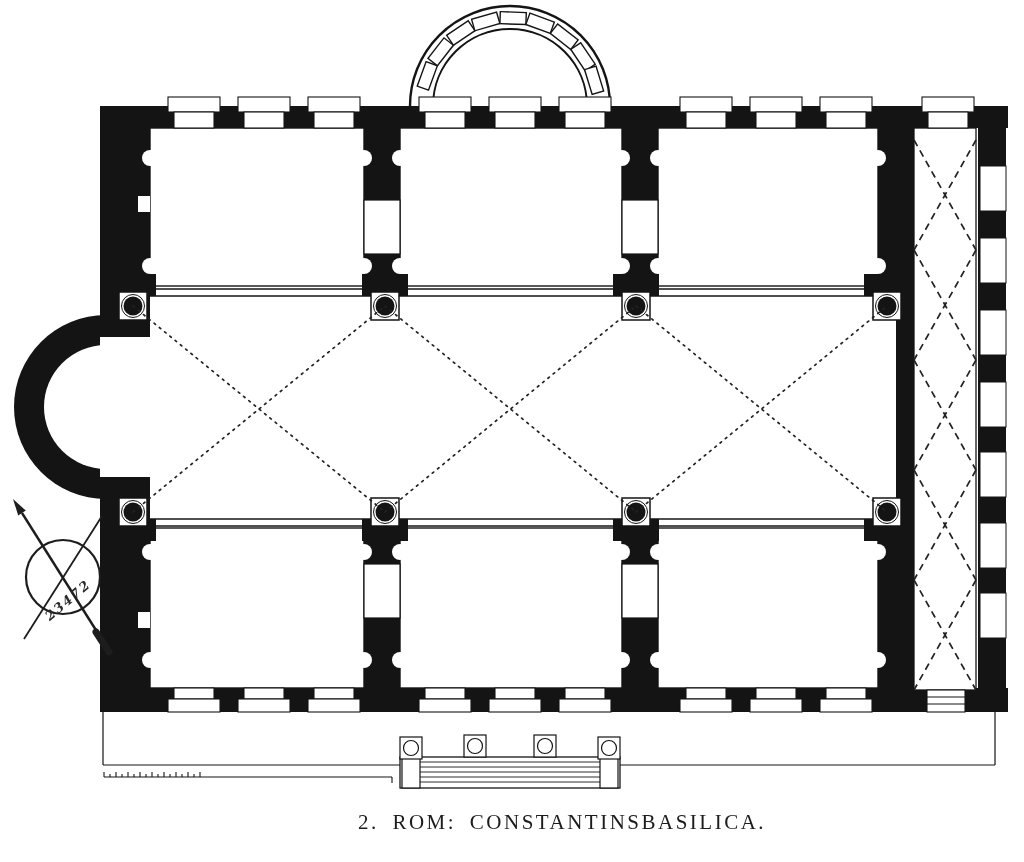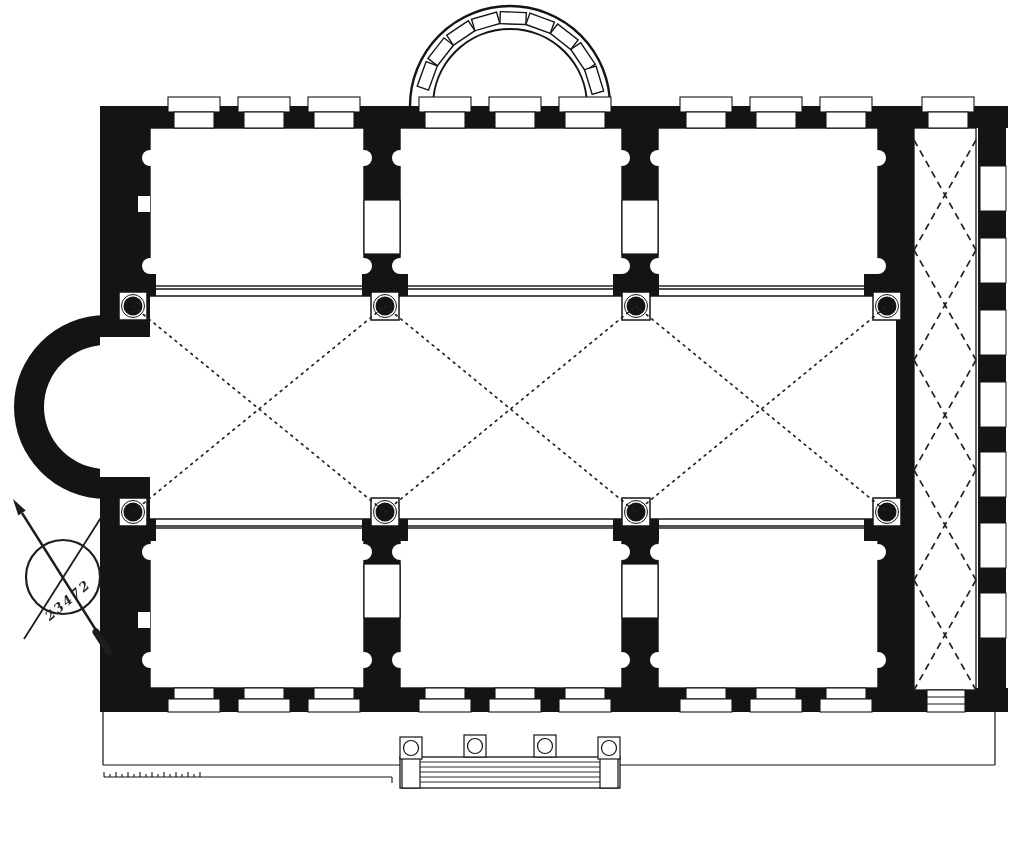--- a/index.html
+++ b/index.html
@@ -356,14 +356,15 @@
     <line x1="22" y1="513" x2="106" y2="646" stroke-width="2.4"></line>
     <line x1="24" y1="639" x2="102" y2="516" stroke-width="1.8"></line>
     <polygon points="13,499 25.8,510.6 18.2,515.4" fill="#1d1d1d" stroke="none"></polygon>
     <line x1="96" y1="632" x2="109" y2="652" stroke-width="7" stroke-linecap="round"></line>
   </g>
 
 </svg>
 
 <div class="annotation">23472</div>
 
+<div class="caption">2. ROM: CONSTANTINSBASILICA.</div>
 
 </div>
 
 </body></html>

